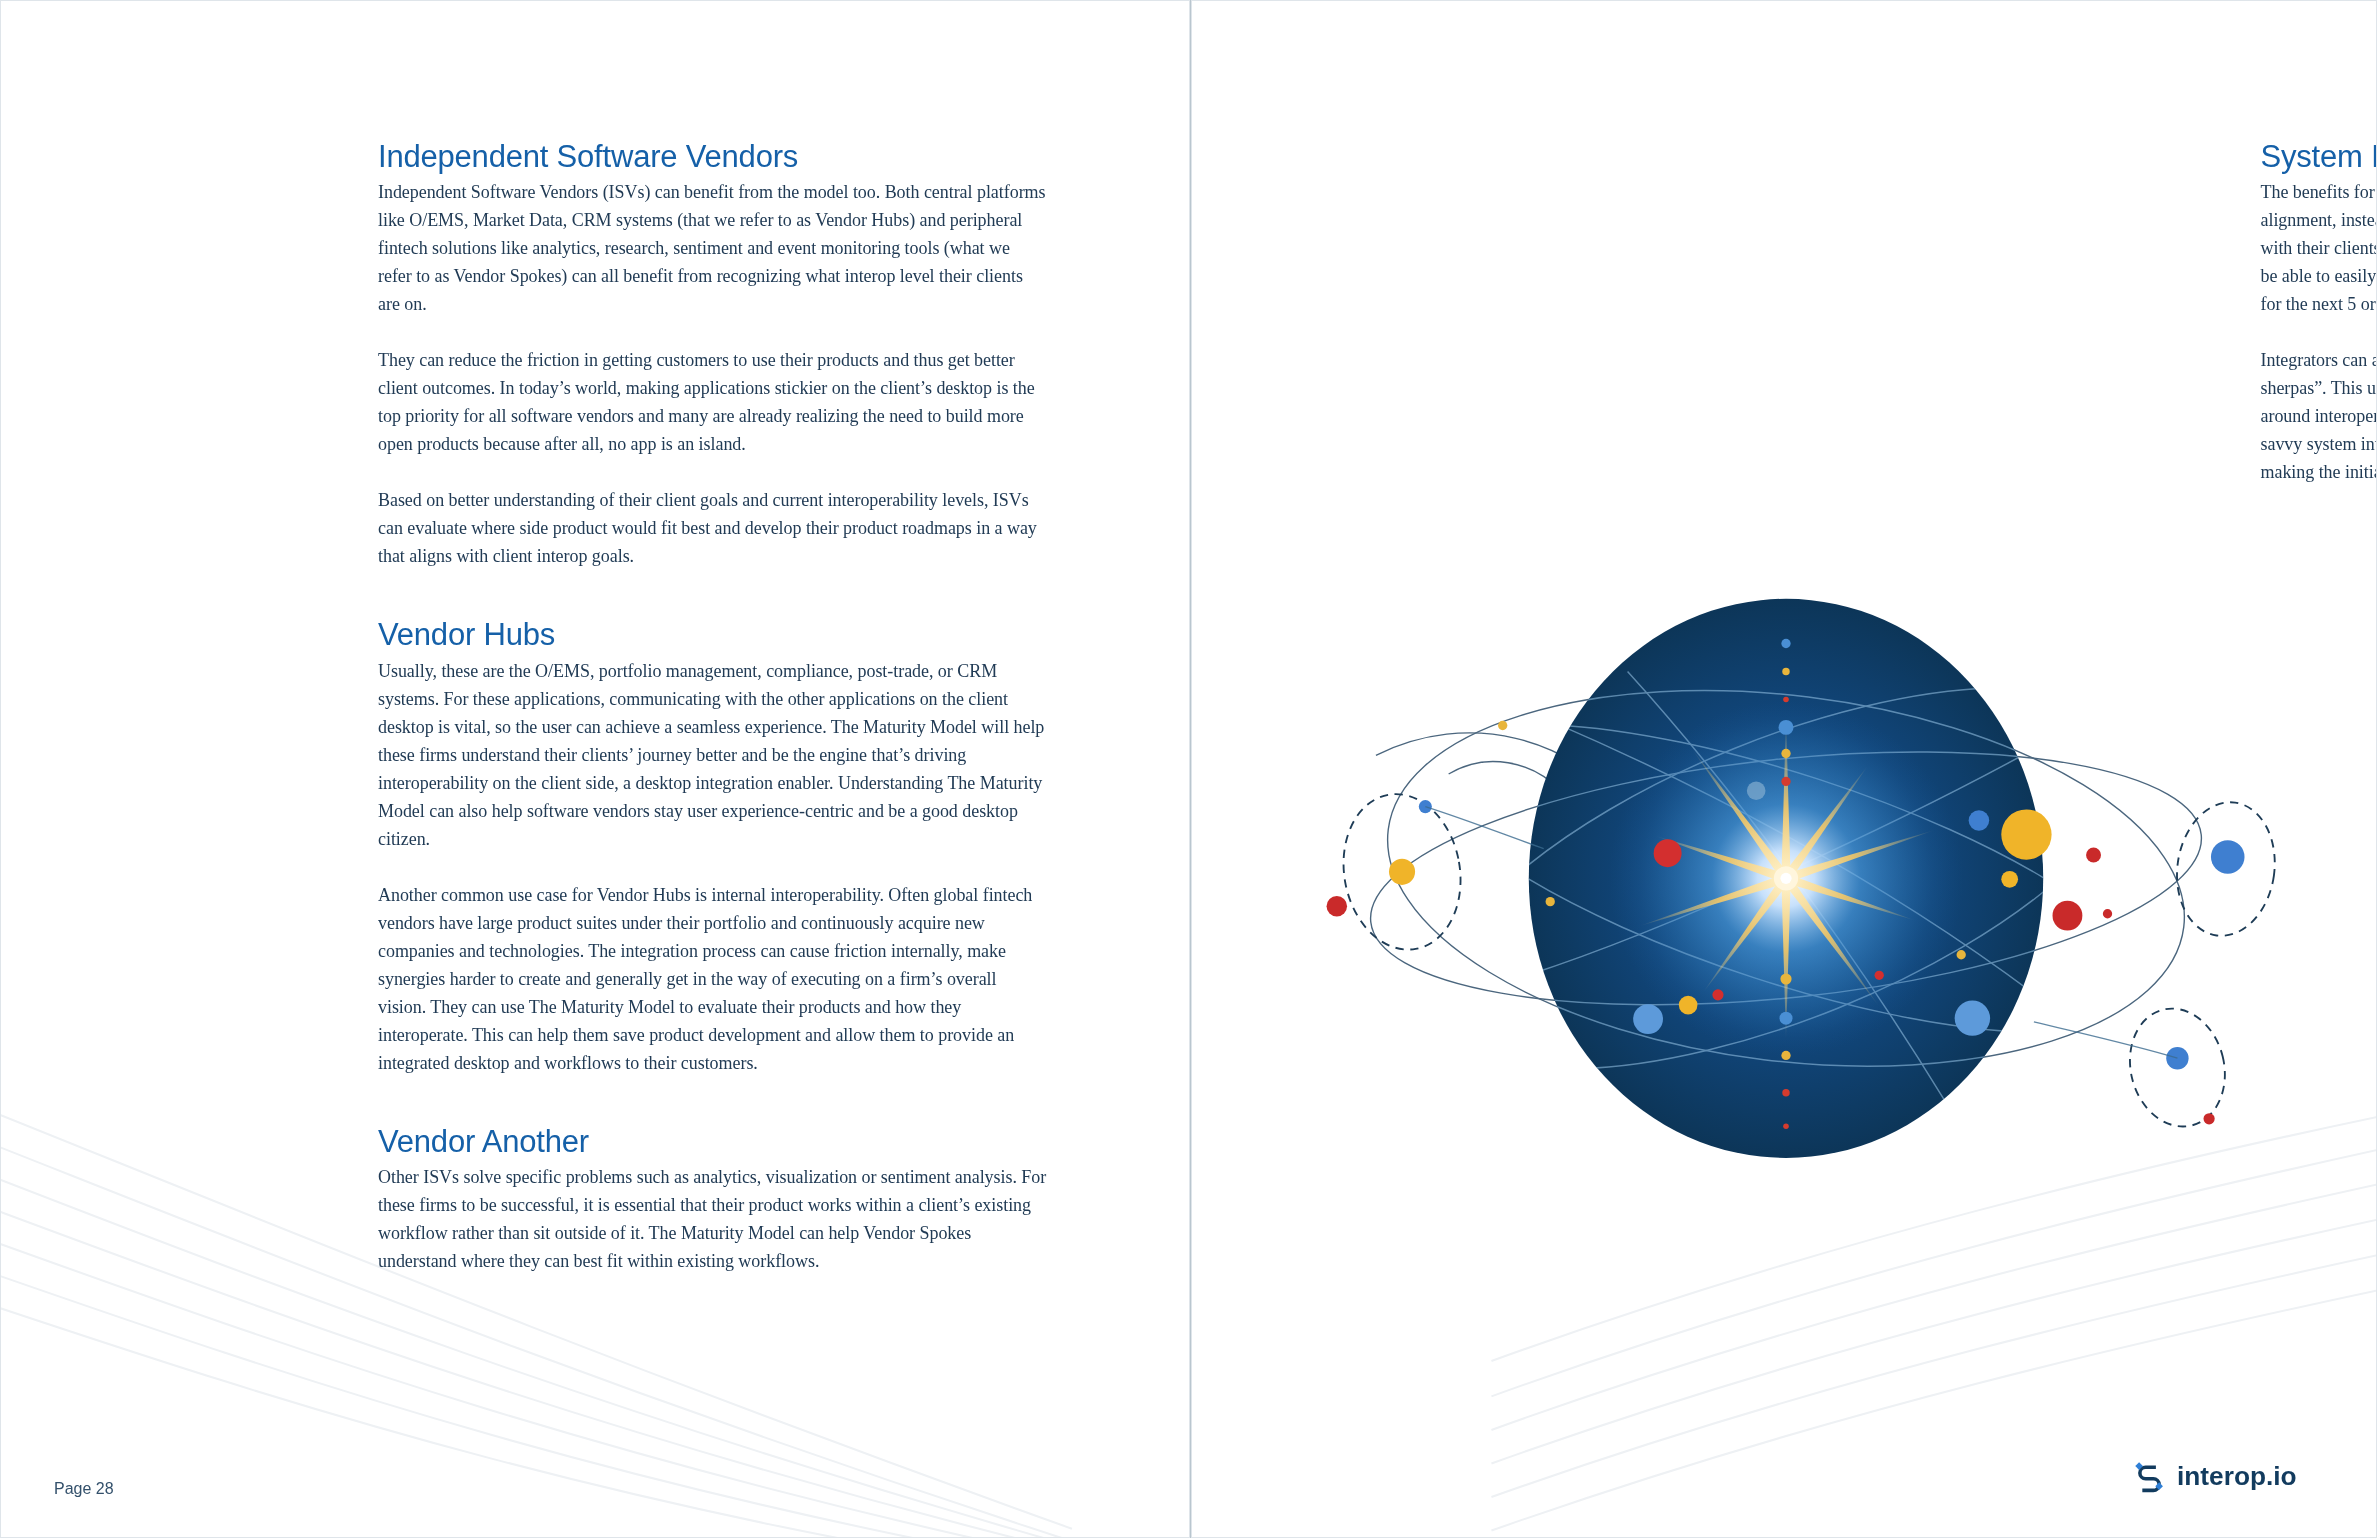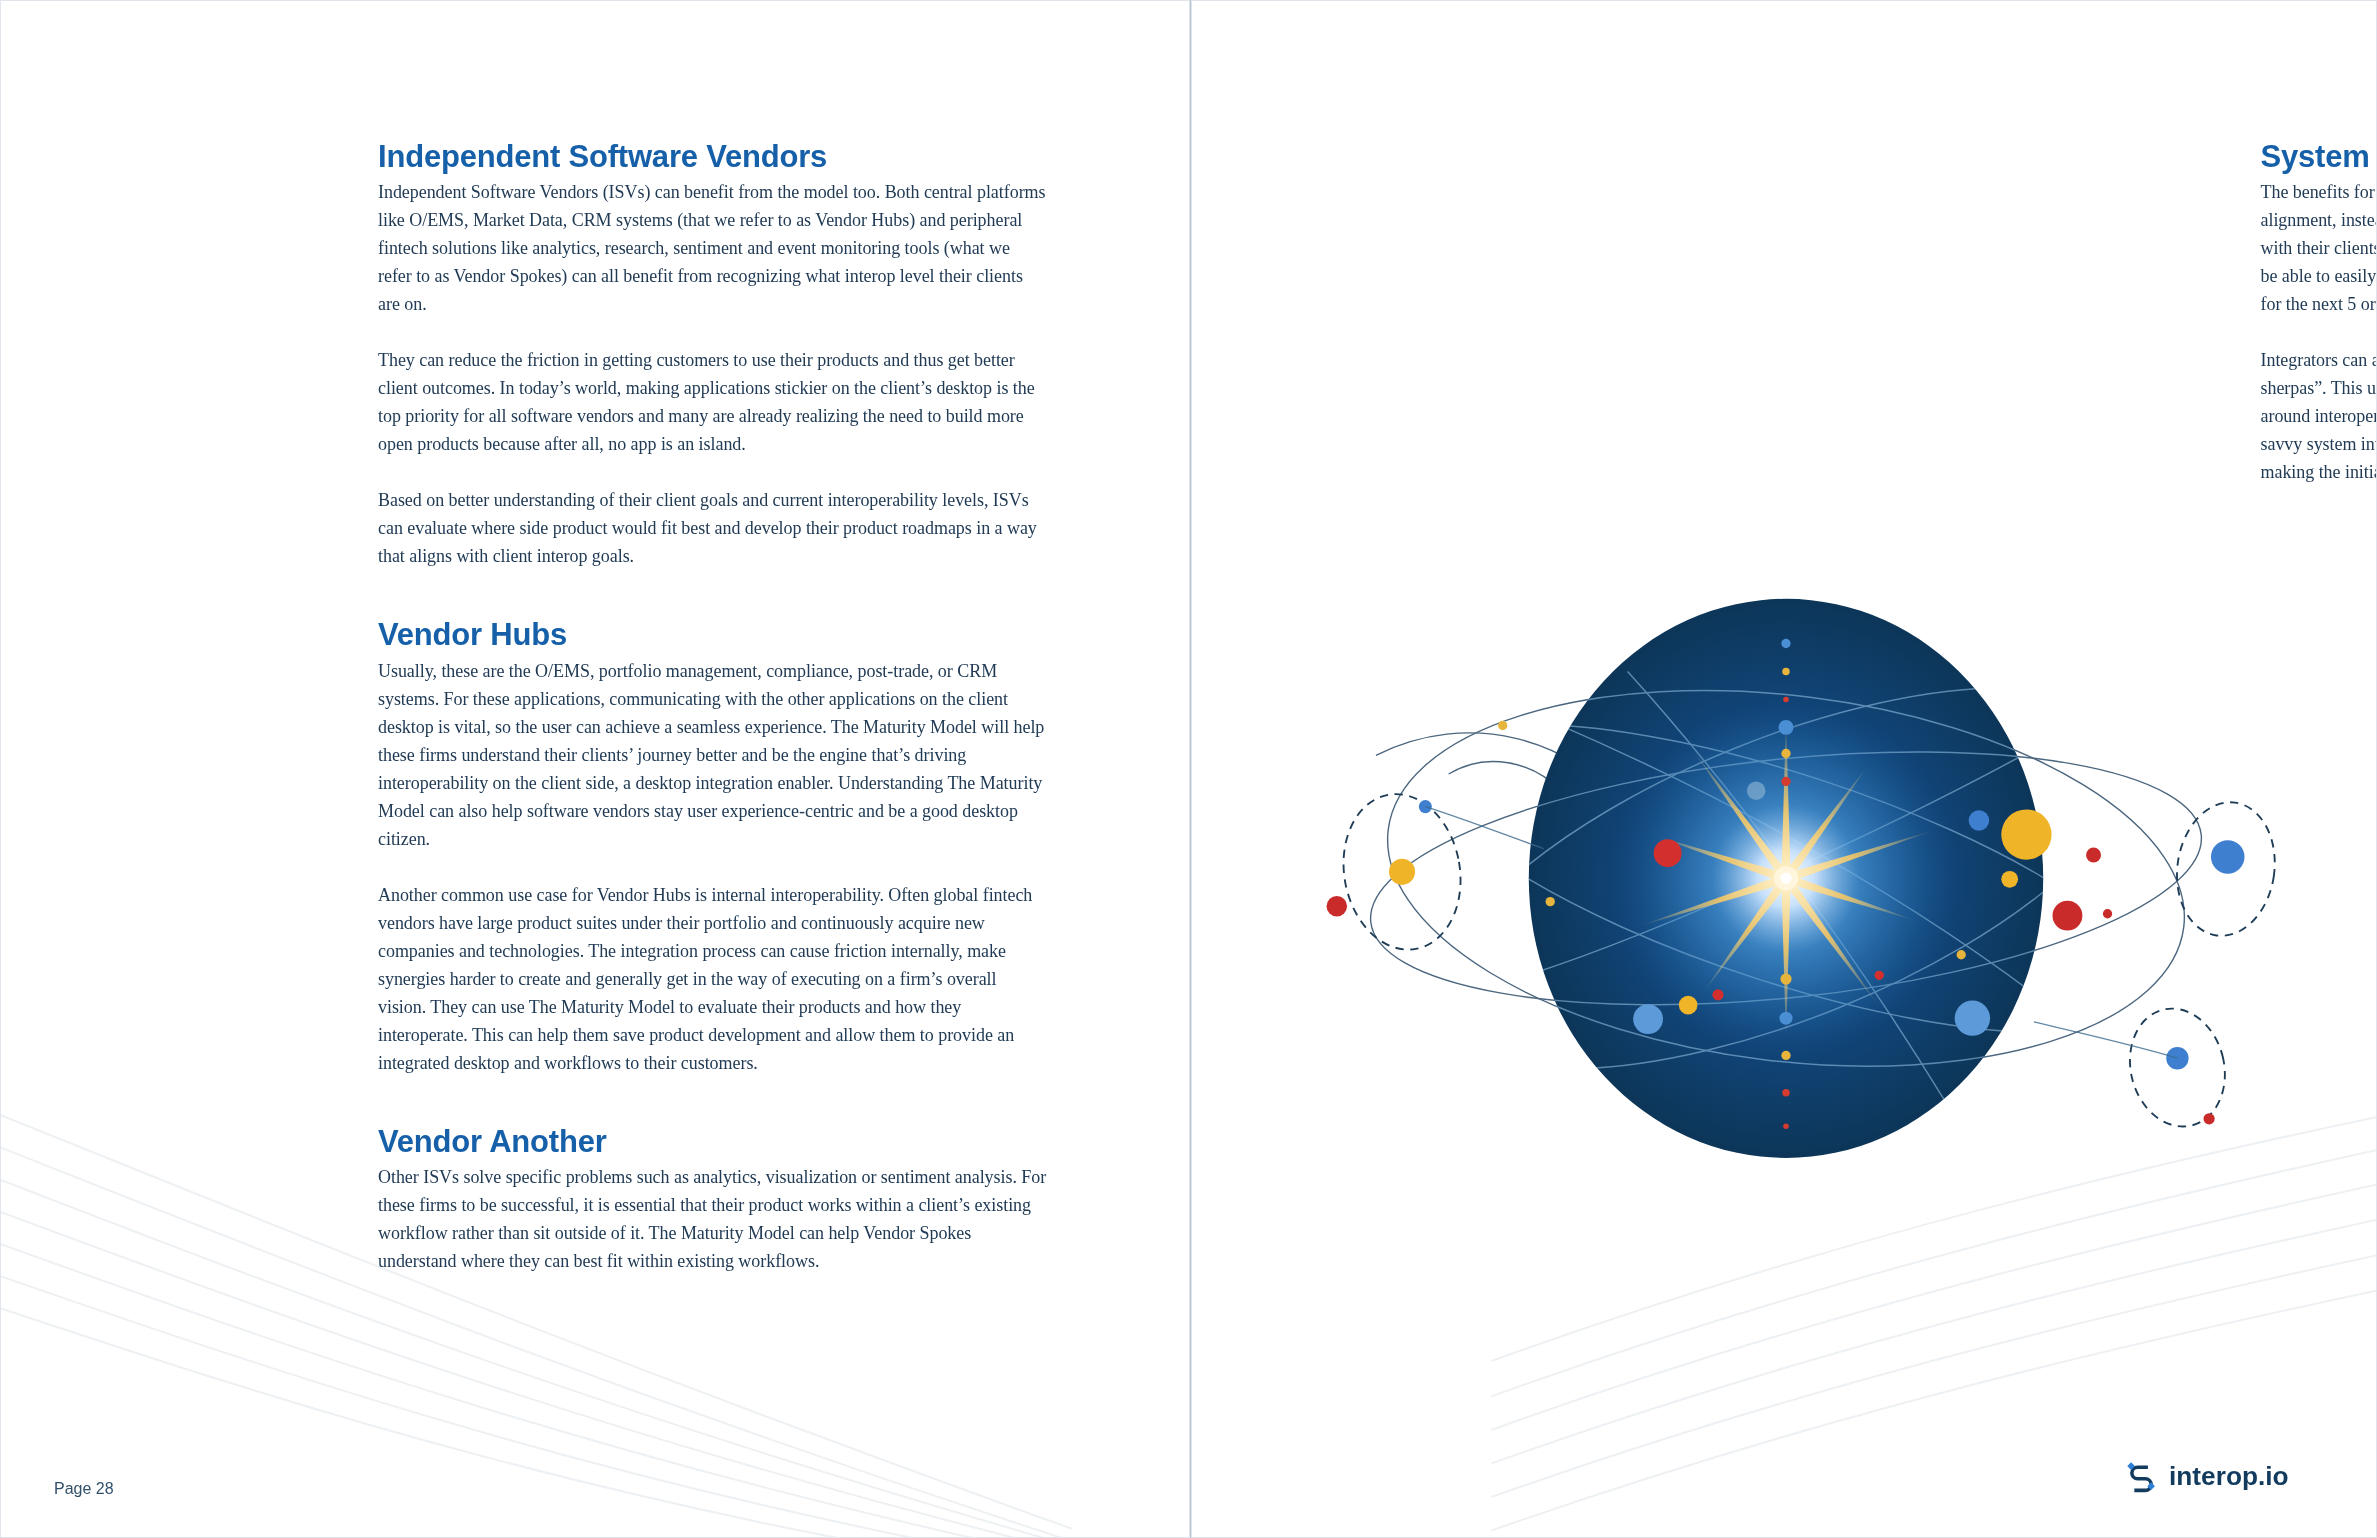--- a/index.html
+++ b/index.html
@@ -53,21 +53,21 @@
     top: 140px;
     width: 669px;
     z-index: 2;
   }
   .column-left  { left: 378px; }
   .column-right { left: 1070px; }
 
   h2.section-title {
     color: #1560a8;
     font-size: 31px;
-    font-weight: bold;
+    font-weight: normal;
     letter-spacing: -0.2px;
     margin: 0 0 3.7px 0;
     line-height: 1.12;
   }
   .section-title.spaced { margin-top: 48px; }
 
   p.body-text {
     color: #213b55;
     font-size: 18px;
     line-height: 28px;
@@ -84,21 +84,21 @@
     position: absolute;
     left: 54px;
     bottom: 40px;
     font-size: 16px;
     color: #33506b;
     z-index: 4;
   }
 
   .brand-logo {
     position: absolute;
-    right: 68px;
+    right: 60px;
     bottom: 43px;
     display: flex;
     align-items: center;
     gap: 9.3px;
     z-index: 4;
   }
   .brand-mark { width: 37px; height: 37px; display:block; }
   .brand-word { width: 140px; height: 37px; display:block; }
 
   

